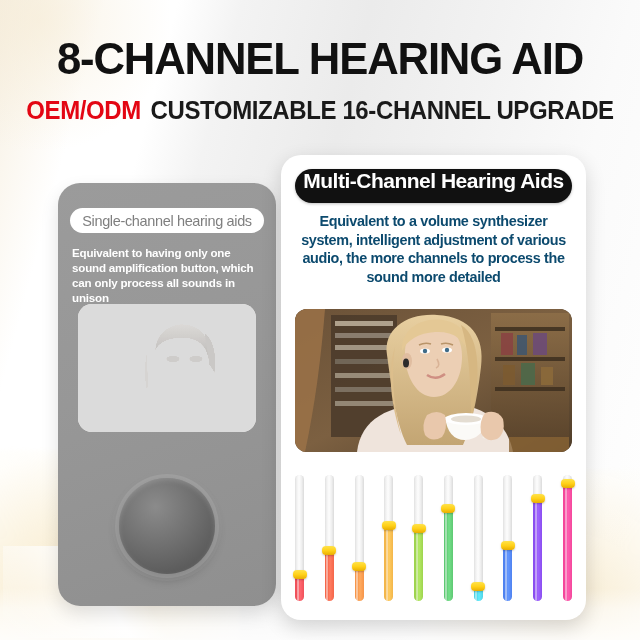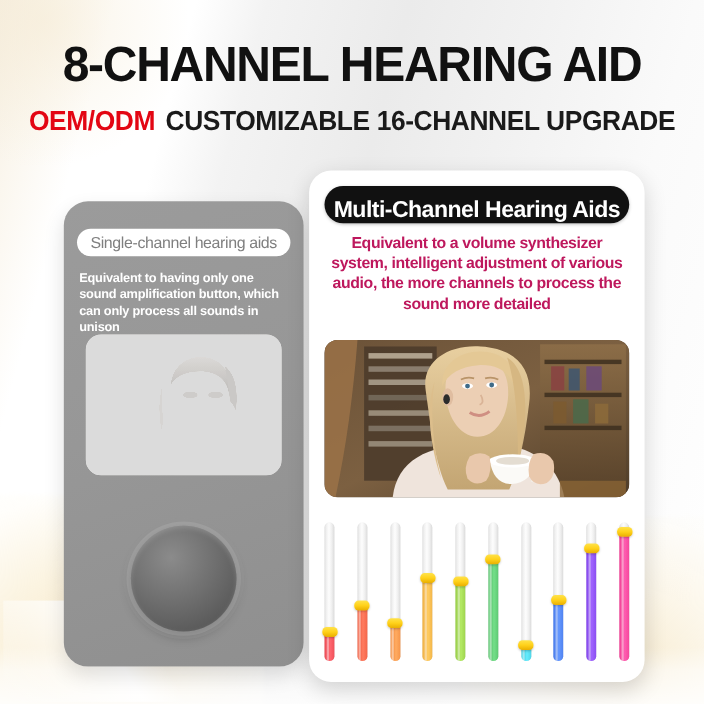--- a/index.html
+++ b/index.html
@@ -177,34 +177,34 @@
     border-radius: 20px;
     box-shadow: 0 7px 20px rgba(0,0,0,.16);
     overflow: hidden;
   }
   .pill-right {
     position: absolute;
     left: 14px; top: 14px;
     width: 277px; height: 34px;
     background: #111111;
     border-radius: 18px;
-    display: flex; align-items: flex-end; justify-content: center;
+    display: flex; align-items: flex-start; justify-content: center;
     color: #ffffff;
     font-size: 21px;
     font-weight: 700;
     letter-spacing: -.5px;
     white-space: nowrap;
     box-shadow: 0 1px 3px rgba(0,0,0,.25);
   }
   .desc-right {
     position: absolute;
     left: 16px; top: 57px;
     width: 273px;
     text-align: center;
-    color: #be185d;
+    color: #0c4a6e;
     font-size: 14.4px;
     line-height: 18.5px;
     font-weight: 700;
     letter-spacing: -.35px;
   }
   .photo-right {
     position: absolute;
     left: 14px; top: 154px;
     width: 277px; height: 143px;
     border-radius: 12px;

